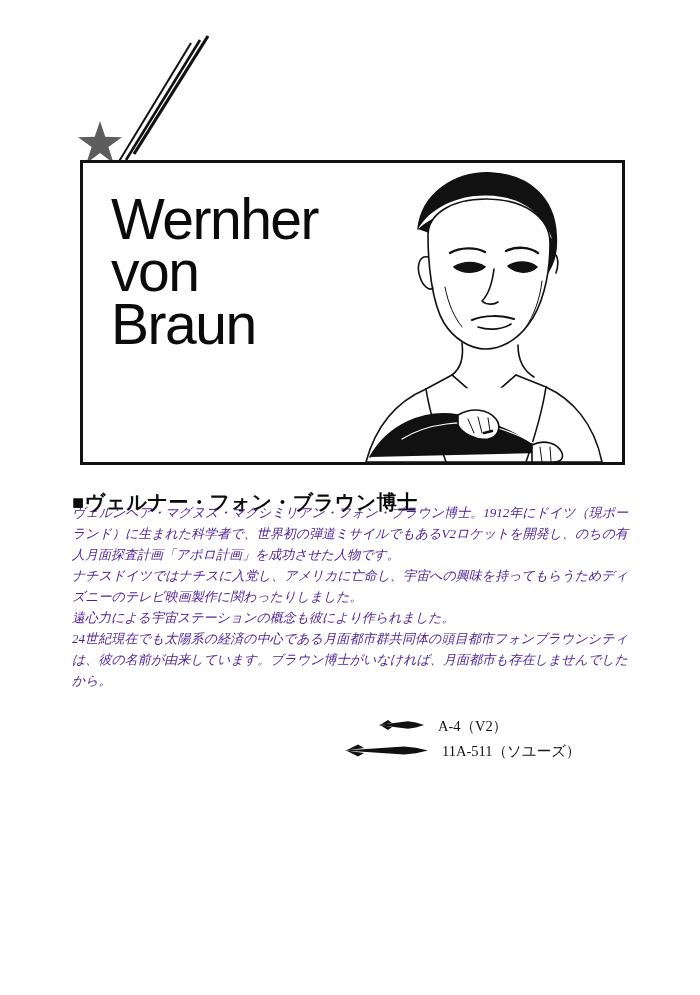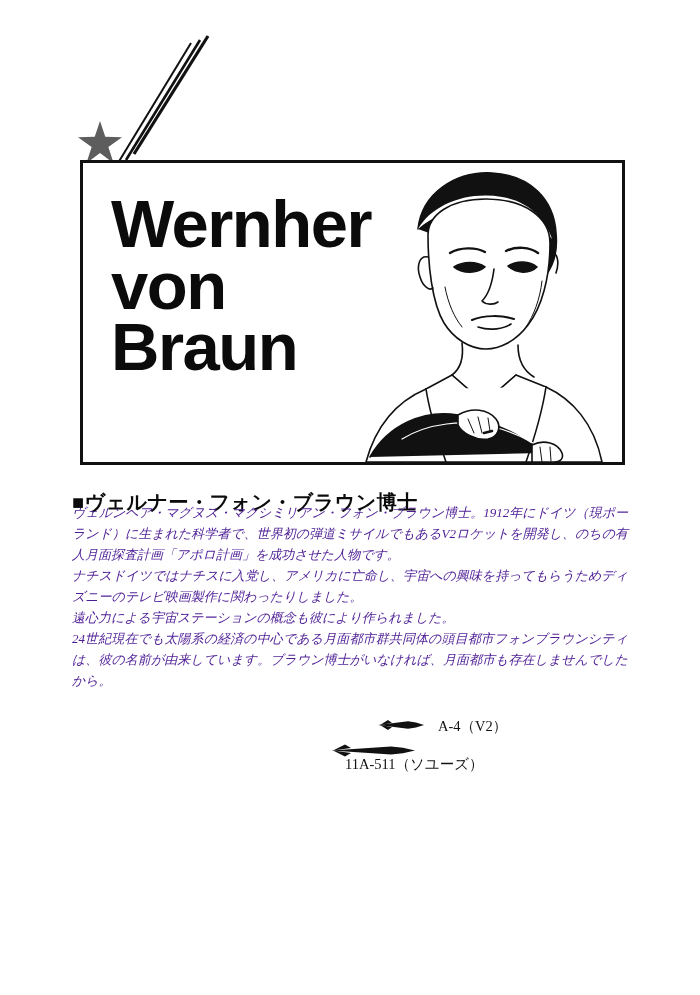--- a/index.html
+++ b/index.html
@@ -45,22 +45,22 @@
     border: 3px solid #111;
     background: #fff;
     box-sizing: border-box;
     overflow: hidden;
   }
   .hero-title {
     position: absolute;
     left: 28px;
     top: 30px;
     font-family: "Liberation Sans", sans-serif;
-    font-weight: bold;
-    font-size: 67px;
+    font-weight: normal;
+    font-size: 57px;
     line-height: 0.92;
     letter-spacing: -1.5px;
     color: #0b0b0b;
     white-space: pre-line;
     z-index: 3;
   }
   
   .portrait {
     position: absolute;
     right: -4px;
@@ -114,21 +114,21 @@
     font-size: 14.5px;
     line-height: 1;
     white-space: nowrap;
     color: #111;
   }
   .silhouette {
     display: block;
   }
 
   .row-a4    { left: 306px;  top: 14px;  }
-  .row-11a   { left: 259px;  top: 39px; flex-direction: column;  }
+  .row-11a   { left: 272px;  top: 39px;  }
   .row-sat   { left: 236px;  top: 64px;  }
   .row-lm    { left: 6px;    top: 95px;  }
 
   .row-a4 .chart-label,
   .row-11a .chart-label,
   .row-sat .chart-label { margin-left: 14px; }
   .row-lm .chart-label  { margin-left: 18px; }
 </style>
 </head>
 <body>

